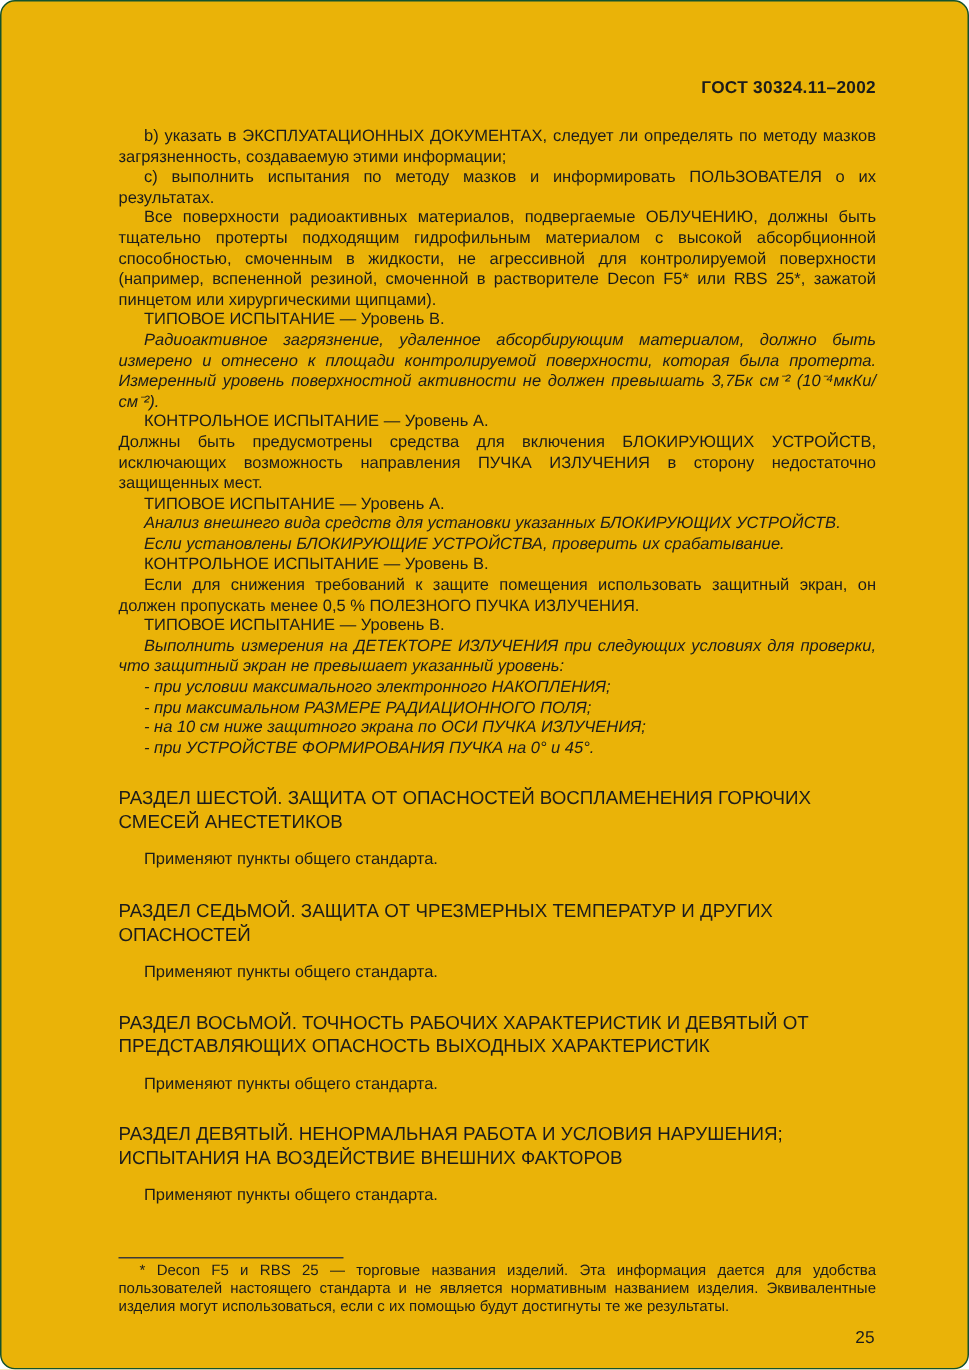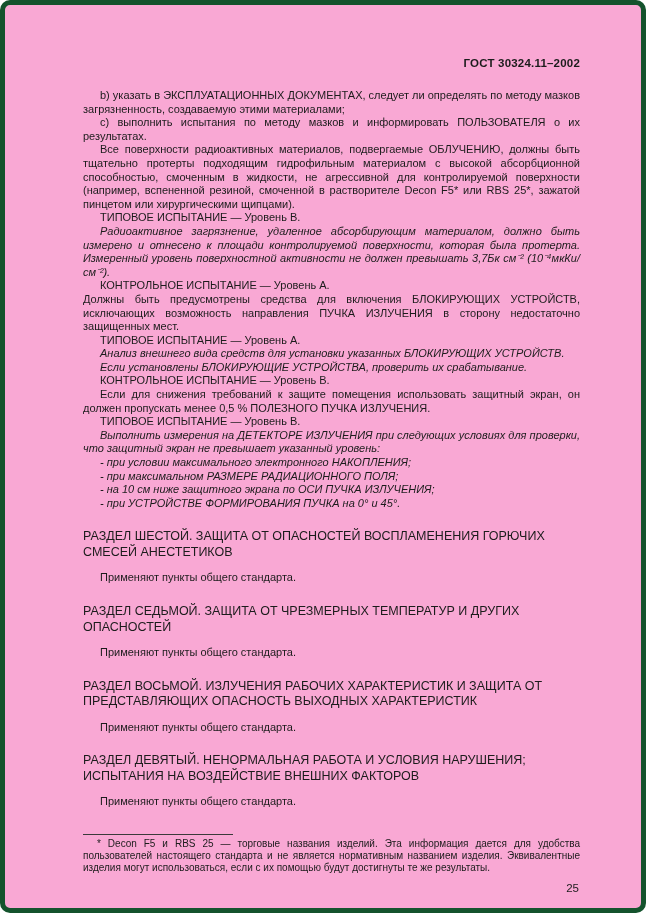--- a/index.html
+++ b/index.html
@@ -4,22 +4,22 @@
 <style>
   * { margin: 0; padding: 0; box-sizing: border-box; }
   html, body { background: #ffffff; }
   body {
     font-family: "Liberation Sans", sans-serif;
     -webkit-font-smoothing: antialiased;
   }
   .page {
     width: 646px;
     height: 913px;
-    background: #f9a8d4;
-    border: 5px solid #14532d;
+    background: #eab308;
+    border: 1px solid #14532d;
     border-radius: 10px;
     position: relative;
     padding: 52px 61px 0 78px;
     color: #1c1c1c;
     overflow: hidden;
   }
   .doc-header {
     text-align: right;
     font-weight: bold;
     font-size: 11.5px;
@@ -68,21 +68,21 @@
 </head>
 <body>
 
 <div class="page">
 
   <div class="doc-header">
     <span>ГОСТ 30324.11–2002</span>
   </div>
 
   <div class="doc-body" id="doc-body">
-      <p class="para indent">b) указать в ЭКСПЛУАТАЦИОННЫХ ДОКУМЕНТАХ, следует ли определять по методу мазков загрязненность, создаваемую этими материалами;</p>
+      <p class="para indent">b) указать в ЭКСПЛУАТАЦИОННЫХ ДОКУМЕНТАХ, следует ли определять по методу мазков загрязненность, создаваемую этими информации;</p>
       <p class="para indent">c) выполнить испытания по методу мазков и информировать ПОЛЬЗОВАТЕЛЯ о их результатах.</p>
       <p class="para indent">Все поверхности радиоактивных материалов, подвергаемые ОБЛУЧЕНИЮ, должны быть тщательно протерты подходящим гидрофильным материалом с высокой абсорбционной способностью, смоченным в жидкости, не агрессивной для контролируемой поверхности (например, вспененной резиной, смоченной в растворителе Decon F5* или RBS 25*, зажатой пинцетом или хирургическими щипцами).</p>
       <p class="para indent">ТИПОВОЕ ИСПЫТАНИЕ — Уровень В.</p>
       <p class="para italic indent">Радиоактивное загрязнение, удаленное абсорбирующим материалом, должно быть измерено и отнесено к площади контролируемой поверхности, которая была протерта. Измеренный уровень поверхностной активности не должен превышать 3,7Бк см⁻² (10⁻⁴мкКи/см⁻²).</p>
       <p class="para indent">КОНТРОЛЬНОЕ ИСПЫТАНИЕ — Уровень А.</p>
       <p class="para">Должны быть предусмотрены средства для включения БЛОКИРУЮЩИХ УСТРОЙСТВ, исключающих возможность направления ПУЧКА ИЗЛУЧЕНИЯ в сторону недостаточно защищенных мест.</p>
       <p class="para indent">ТИПОВОЕ ИСПЫТАНИЕ — Уровень А.</p>
       <p class="para italic indent">Анализ внешнего вида средств для установки указанных БЛОКИРУЮЩИХ УСТРОЙСТВ.</p>
       <p class="para italic indent">Если установлены БЛОКИРУЮЩИЕ УСТРОЙСТВА, проверить их срабатывание.</p>
       <p class="para indent">КОНТРОЛЬНОЕ ИСПЫТАНИЕ — Уровень В.</p>
@@ -90,21 +90,21 @@
       <p class="para indent">ТИПОВОЕ ИСПЫТАНИЕ — Уровень В.</p>
       <p class="para italic indent">Выполнить измерения на ДЕТЕКТОРЕ ИЗЛУЧЕНИЯ при следующих условиях для проверки, что защитный экран не превышает указанный уровень:</p>
       <p class="para italic indent">- при условии максимального электронного НАКОПЛЕНИЯ;</p>
       <p class="para italic indent">- при максимальном РАЗМЕРЕ РАДИАЦИОННОГО ПОЛЯ;</p>
       <p class="para italic indent">- на 10 см ниже защитного экрана по ОСИ ПУЧКА ИЗЛУЧЕНИЯ;</p>
       <p class="para italic indent">- при УСТРОЙСТВЕ ФОРМИРОВАНИЯ ПУЧКА на 0° и 45°.</p>
       <h2 class="heading">РАЗДЕЛ ШЕСТОЙ. ЗАЩИТА ОТ ОПАСНОСТЕЙ ВОСПЛАМЕНЕНИЯ ГОРЮЧИХ СМЕСЕЙ АНЕСТЕТИКОВ</h2>
       <p class="para indent">Применяют пункты общего стандарта.</p>
       <h2 class="heading">РАЗДЕЛ СЕДЬМОЙ. ЗАЩИТА ОТ ЧРЕЗМЕРНЫХ ТЕМПЕРАТУР И ДРУГИХ ОПАСНОСТЕЙ</h2>
       <p class="para indent">Применяют пункты общего стандарта.</p>
-      <h2 class="heading">РАЗДЕЛ ВОСЬМОЙ. ИЗЛУЧЕНИЯ РАБОЧИХ ХАРАКТЕРИСТИК И ЗАЩИТА ОТ ПРЕДСТАВЛЯЮЩИХ ОПАСНОСТЬ ВЫХОДНЫХ ХАРАКТЕРИСТИК</h2>
+      <h2 class="heading">РАЗДЕЛ ВОСЬМОЙ. ТОЧНОСТЬ РАБОЧИХ ХАРАКТЕРИСТИК И ДЕВЯТЫЙ ОТ ПРЕДСТАВЛЯЮЩИХ ОПАСНОСТЬ ВЫХОДНЫХ ХАРАКТЕРИСТИК</h2>
       <p class="para indent">Применяют пункты общего стандарта.</p>
       <h2 class="heading">РАЗДЕЛ ДЕВЯТЫЙ. НЕНОРМАЛЬНАЯ РАБОТА И УСЛОВИЯ НАРУШЕНИЯ; ИСПЫТАНИЯ НА ВОЗДЕЙСТВИЕ ВНЕШНИХ ФАКТОРОВ</h2>
       <p class="para indent">Применяют пункты общего стандарта.</p>
     </div>
 
   <div class="footnote">
     <div class="footnote-rule"></div>
     <p class="footnote-text">* Decon F5 и RBS 25 — торговые названия изделий. Эта информация дается для удобства пользователей настоящего стандарта и не является нормативным названием изделия. Эквивалентные изделия могут использоваться, если с их помощью будут достигнуты те же результаты.</p>
   </div>
 

